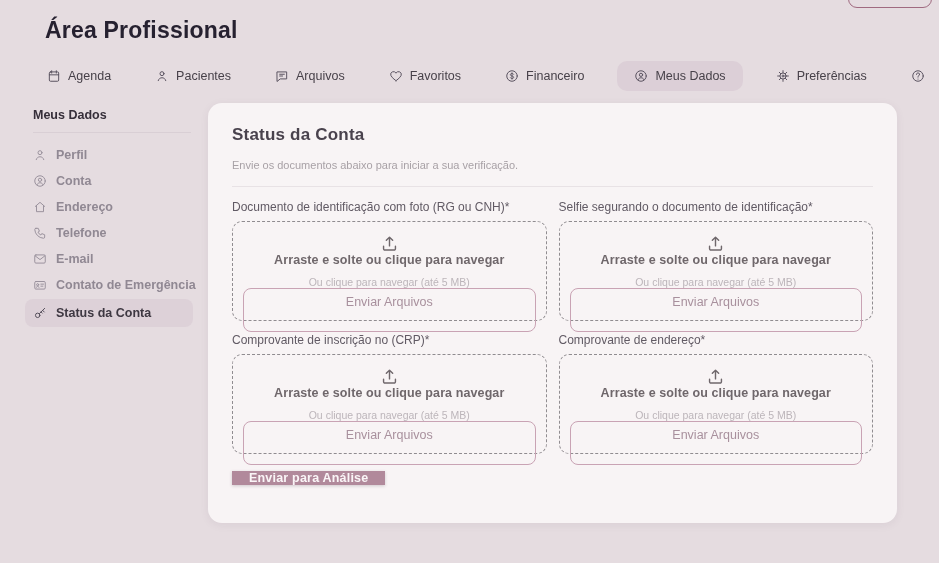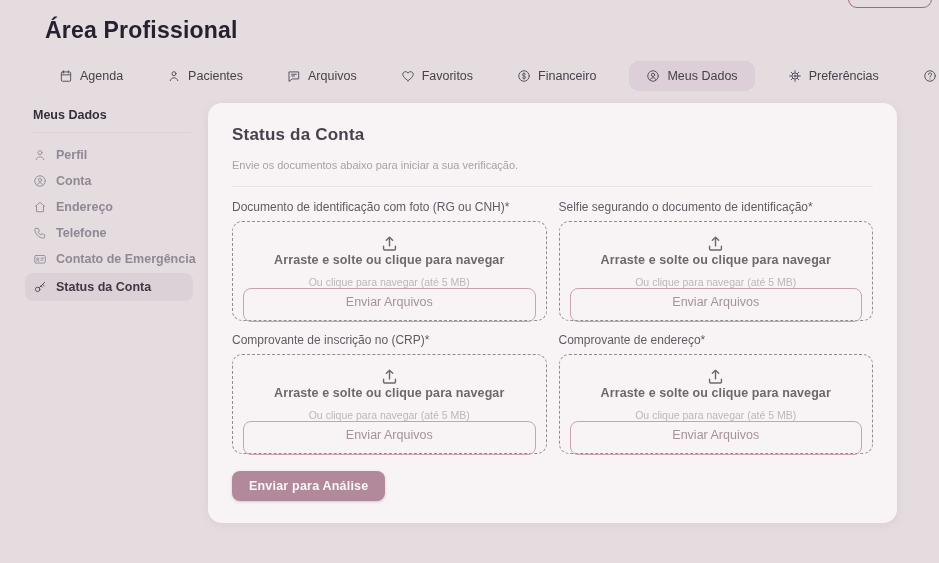--- a/index.html
+++ b/index.html
@@ -23,21 +23,21 @@
 
   
   .page-title {
     position:absolute; left:45px; top:17px;
     font-size:23px; font-weight:700; color:#262130;
     letter-spacing:.2px;
   }
 
   
   .tabbar {
-    position:absolute; left:48px; top:61px; right:10px;
+    position:absolute; left:36px; top:61px; right:10px;
     display:flex; align-items:flex-end; gap:22px;
   }
   .tab {
     display:inline-flex; align-items:center; gap:7px;
     padding:8px 11px; border-radius:10px;
     font-size:12.5px; font-weight:500; color:#474149;
     background:transparent; border:none; cursor:pointer;
     white-space:nowrap;
   }
   .tab .icon { width:14px; height:14px; color:#5a5360; }
@@ -80,30 +80,30 @@
   .dropzone {
     border:1.5px dashed #908c90; border-radius:10px;
     height:100px; padding:10px 10px 9px;
     display:flex; flex-direction:column; align-items:center; justify-content:space-between;
     text-align:center; cursor:pointer; background:transparent;
   }
   .dropzone .icon { width:19px; height:19px; color:#6f676b; margin-top:2px; }
   .drag-text { font-size:12.5px; font-weight:700; color:#6f676b; letter-spacing:.1px; }
   .hint-text { font-size:10.5px; color:#bcb5ba; margin-top:9px; }
   .upload-btn {
-    width:100%; padding:6px 0 12px;
+    width:100%; padding:6px 0 22px;
     border:1px solid #c9a3b4; border-radius:8px;
     background:transparent; color:#a8909d;
     font-size:12.5px; font-family:inherit; cursor:pointer;
   }
   .submit-btn {
     margin-top:17px;
     background:#b1899b; color:#faf5f7;
-    border:none; border-radius:8px;
-    padding:8px 17px; font-size:12.5px; font-weight:700;
+    border:none; border-radius:0;
+    padding:0 17px; font-size:12.5px; font-weight:700;
     font-family:inherit; letter-spacing:.2px; cursor:pointer;
     box-shadow:0 1px 3px rgba(90,70,85,.25);
   }
 </style>
 </head>
 <body>
 
 <button class="top-partial"></button>
 
 <h1 class="page-title">Área Profissional</h1>
@@ -217,20 +217,29 @@
       </span>
     <span>Endereço</span>
   </button>
   <button class="side-item">
     <span class="icon">
         <svg viewBox="0 0 24 24" fill="none" stroke="currentColor" stroke-width="1.7" stroke-linecap="round" stroke-linejoin="round">
           <path d="M5 4h4l2 5-2.5 1.5a11 11 0 0 0 5 5L15 13l5 2v4a2 2 0 0 1-2 2A16 16 0 0 1 3 6a2 2 0 0 1 2-2z"></path>
         </svg>
       </span>
     <span>Telefone</span>
+  </button>
+  <button class="side-item">
+    <span class="icon">
+        <svg viewBox="0 0 24 24" fill="none" stroke="currentColor" stroke-width="1.7" stroke-linecap="round" stroke-linejoin="round">
+          <rect x="3" y="5" width="18" height="14" rx="2"></rect>
+          <path d="M3.5 6.5L12 13l8.5-6.5"></path>
+        </svg>
+      </span>
+    <span>E-mail</span>
   </button>
   <button class="side-item">
     <span class="icon">
         <svg viewBox="0 0 24 24" fill="none" stroke="currentColor" stroke-width="1.7" stroke-linecap="round" stroke-linejoin="round">
           <rect x="3" y="6" width="18" height="13" rx="2"></rect>
           <circle cx="8" cy="11.5" r="1.8"></circle>
           <path d="M5.8 16c.5-1.3 1.3-1.8 2.2-1.8s1.7.5 2.2 1.8M13.5 10.5H18M13.5 14H17"></path>
         </svg>
       </span>
     <span>Contato de Emergência</span>

